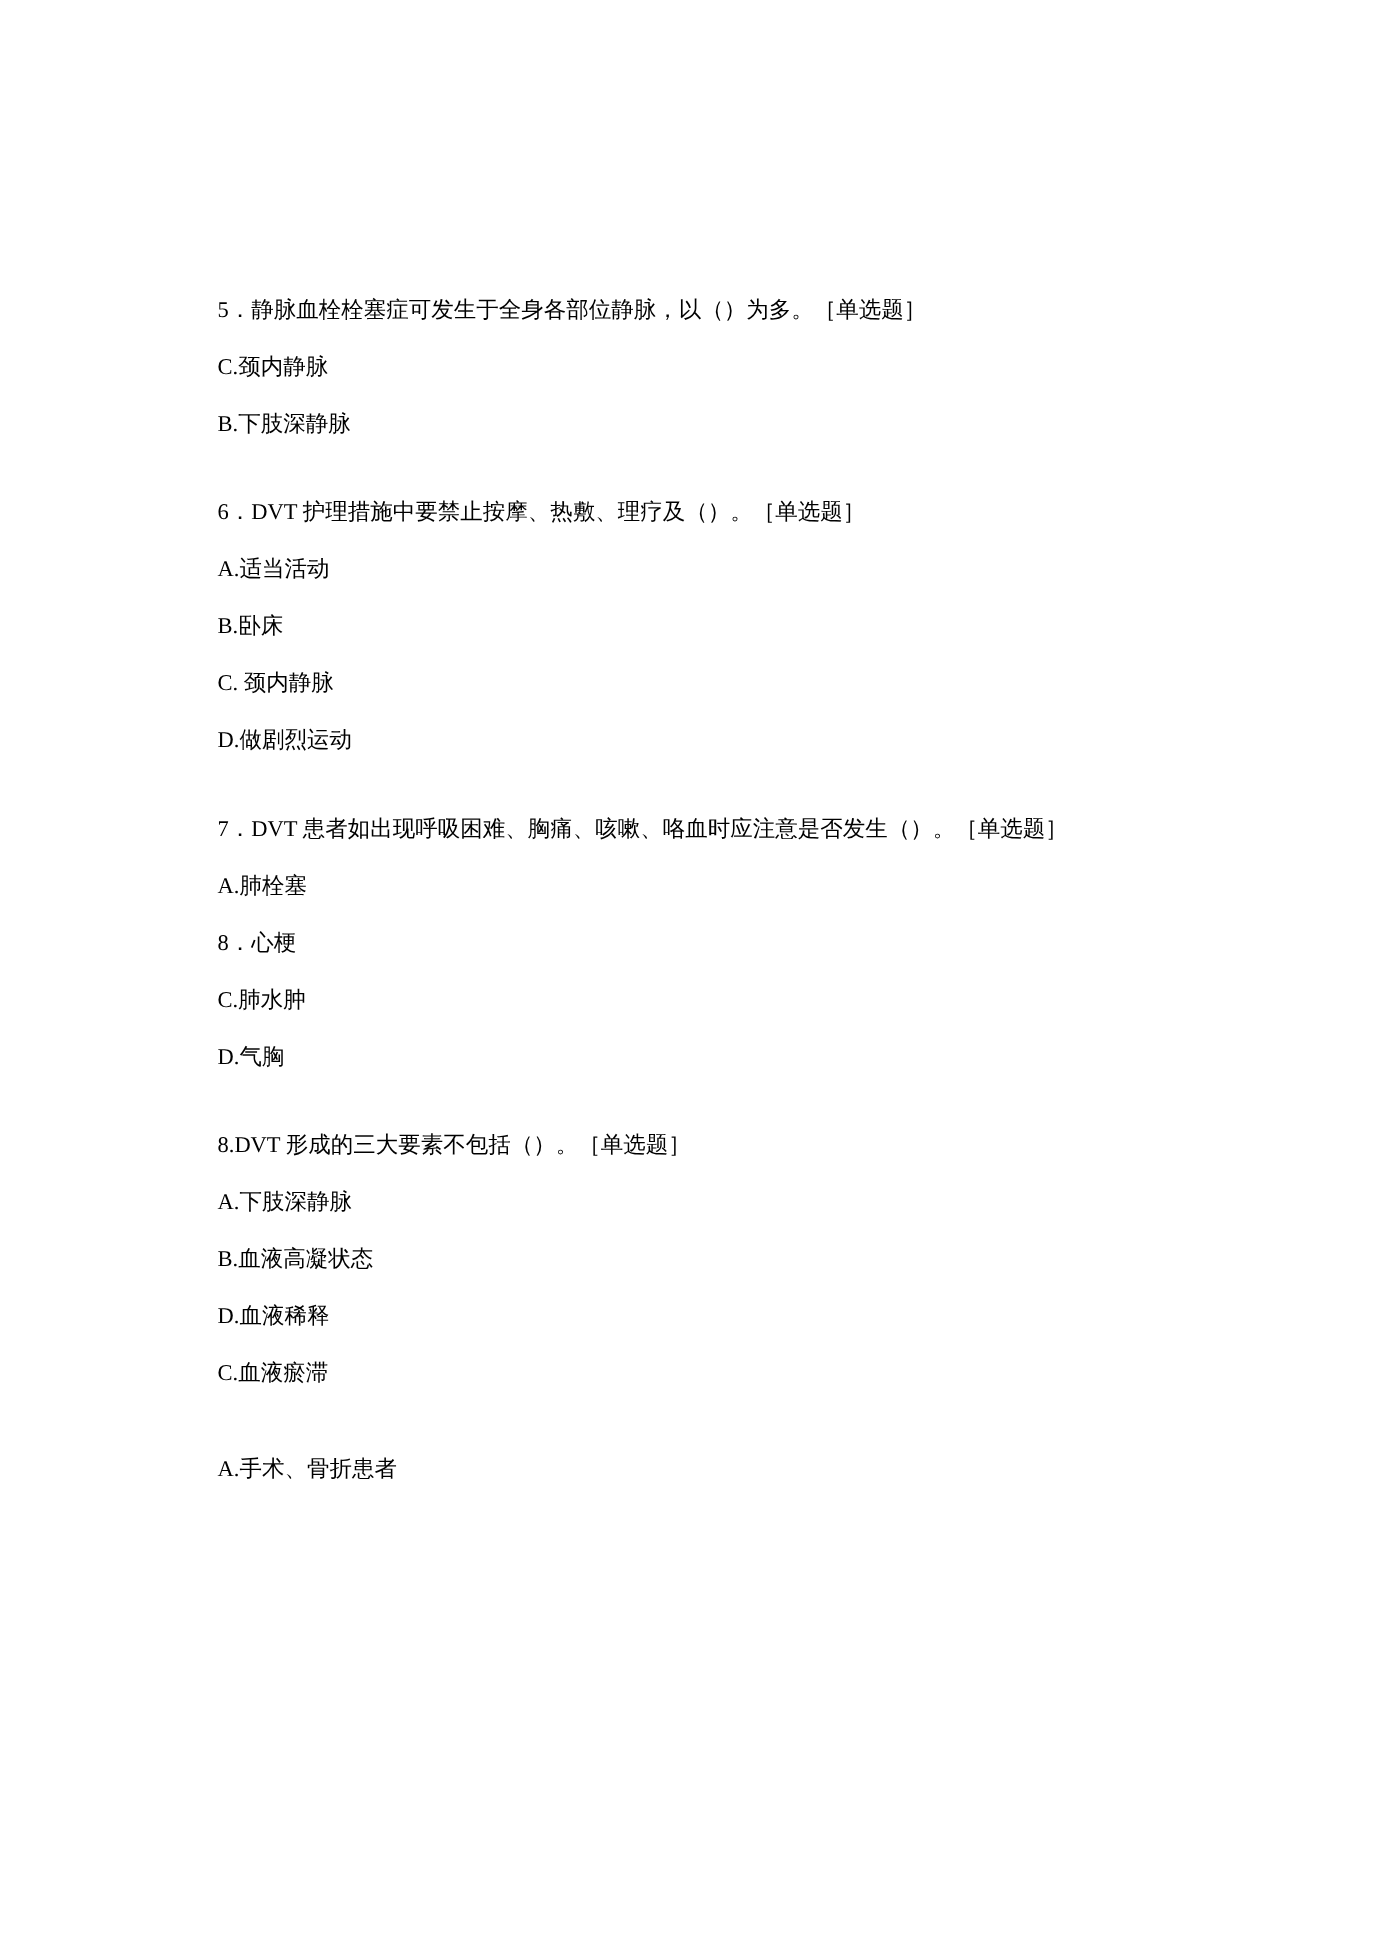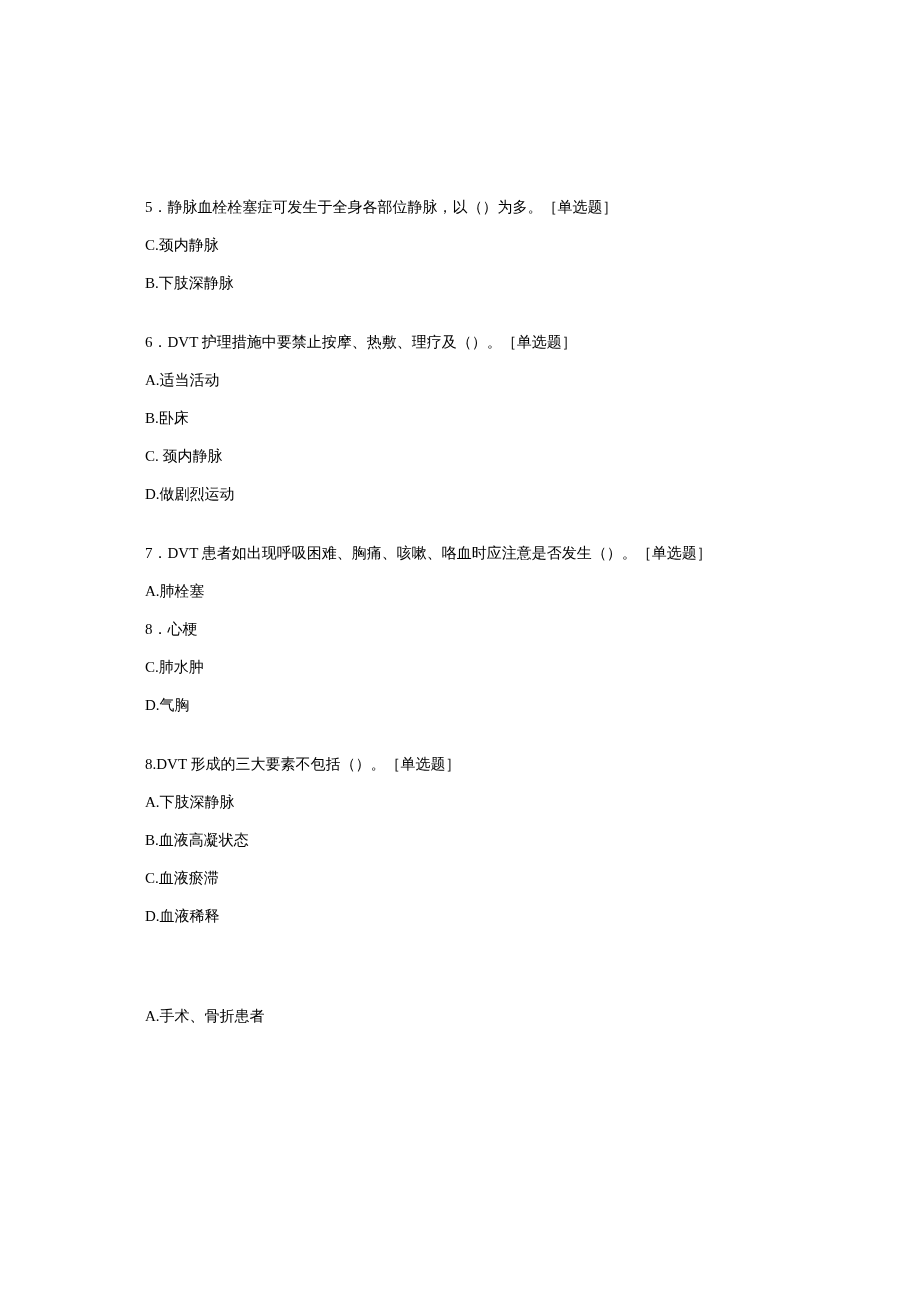--- a/index.html
+++ b/index.html
@@ -20,21 +20,21 @@
     .question-block {
       margin-bottom: 35px;
     }
     .question-text {
       margin-bottom: 14px;
     }
     .option {
       margin-bottom: 14px;
     }
     .orphan-option {
-      margin-top: 76px;
+      margin-top: 40px;
     }
   </style>
 </head>
 <body>
 
 <div class="question-block">
   <div class="question-text">
     <span>5</span><span>．静脉血栓栓塞症可发生于全身各部位静脉，以（）为多。［单选题］</span>
   </div>
   <div class="option">
@@ -85,22 +85,22 @@
   <div class="question-text">
     <span>8.</span><span>DVT 形成的三大要素不包括（）。［单选题］</span>
   </div>
   <div class="option">
     <span>A.</span><span>下肢深静脉</span>
   </div>
   <div class="option">
     <span>B.</span><span>血液高凝状态</span>
   </div>
   <div class="option">
-    <span>C.</span><span>血液瘀滞</span>
+    <span>D.</span><span>血液稀释</span>
   </div>
   <div class="option">
-    <span>D.</span><span>血液稀释</span>
+    <span>C.</span><span>血液瘀滞</span>
   </div>
 </div>
 
 <div class="option orphan-option">
   <span>A.</span><span>手术、骨折患者</span>
 </div>
 
 </body></html>

